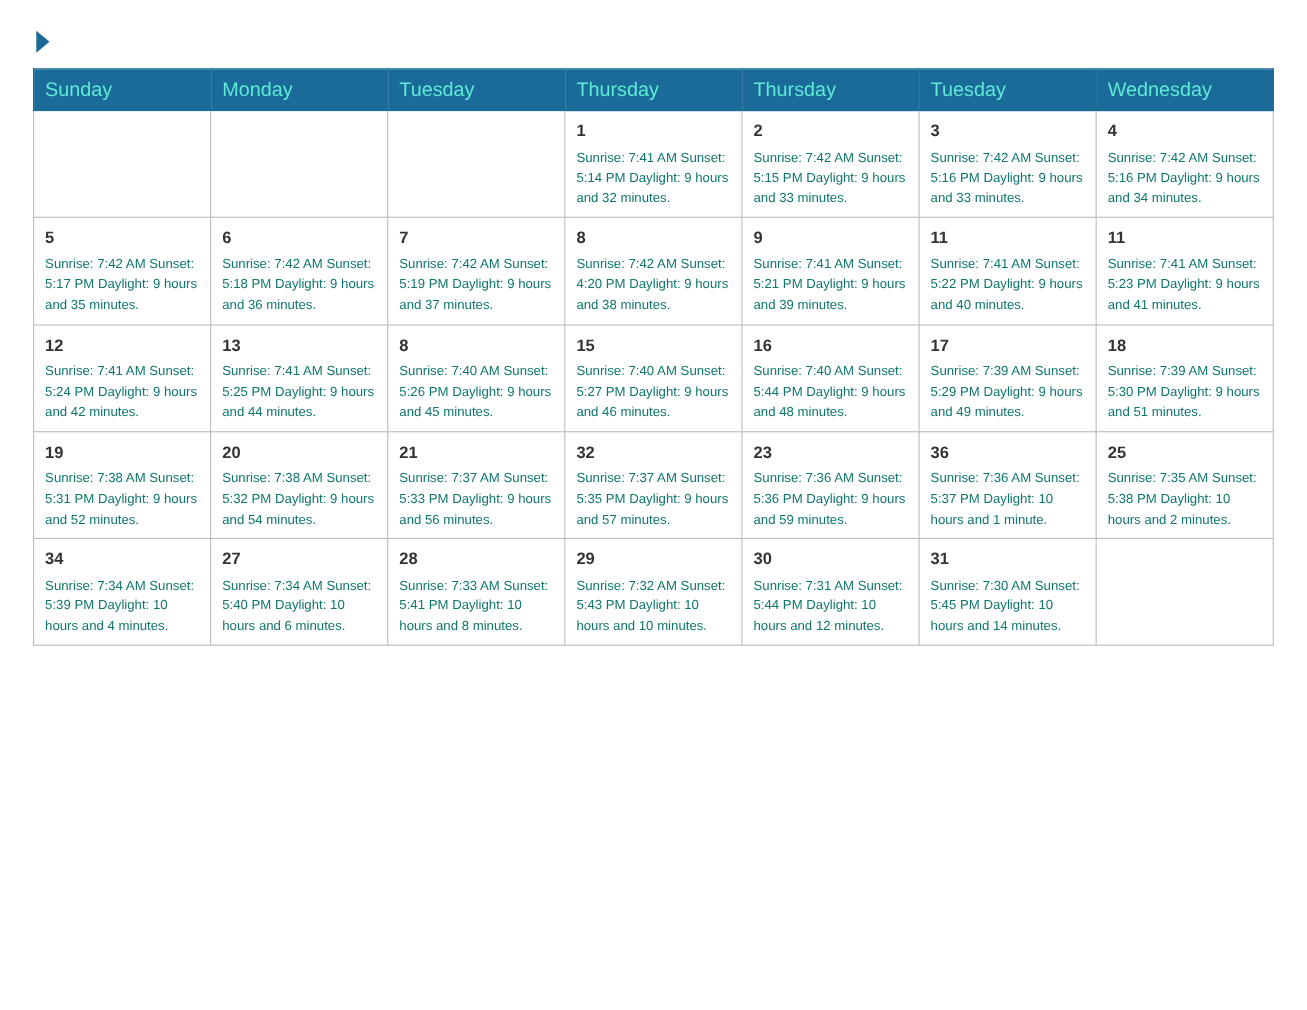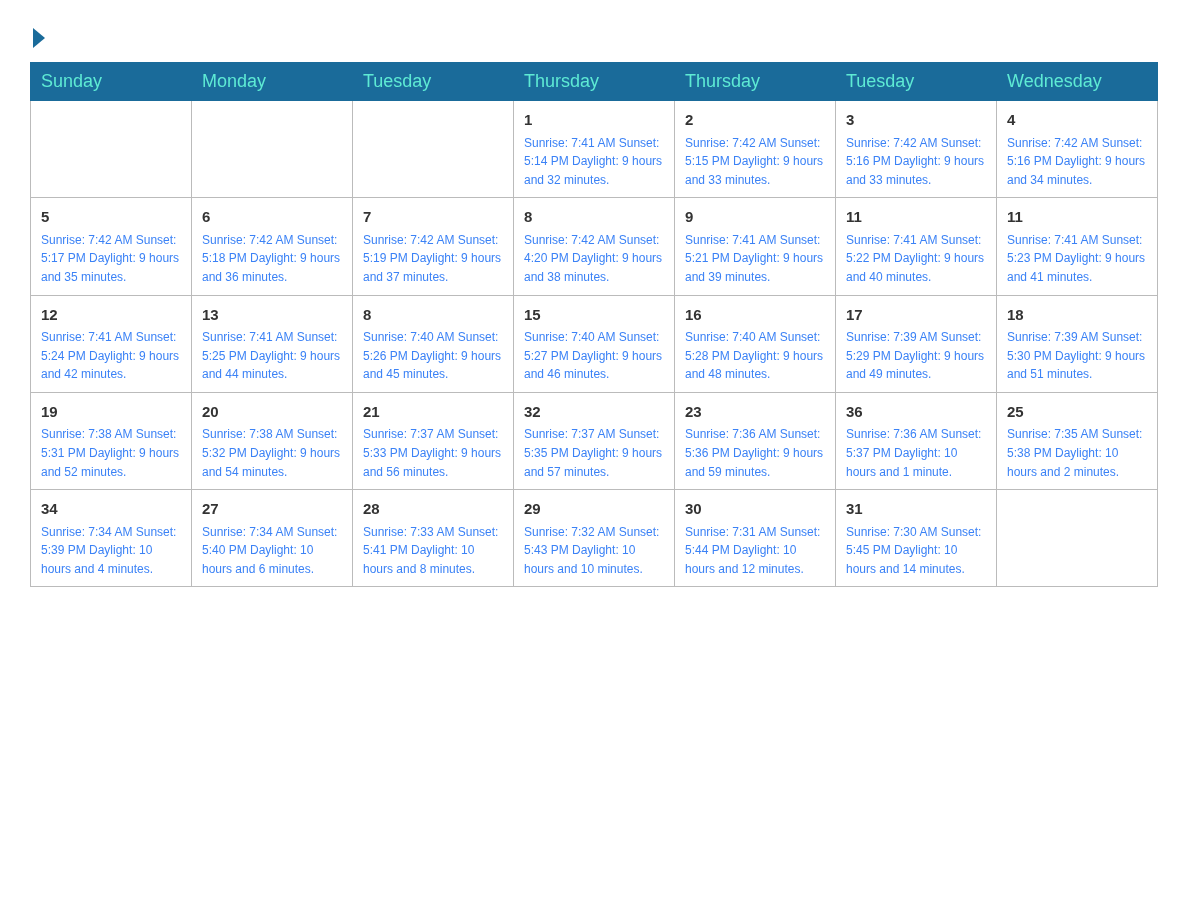--- a/index.html
+++ b/index.html
@@ -89,21 +89,21 @@
     }
     .day-number {
       font-size: 15px;
       font-weight: bold;
       color: #333;
       display: block;
       margin-bottom: 2px;
     }
     .day-info {
       font-size: 12px;
-      color: #3b82f6;
+      color: #0f766e;
       line-height: 1.55;
     }
     .empty-cell {
       background: #fff;
     }
     tr td {
       border-top: 2px solid #1a6b9a;
     }
     tr td:not(:first-child) {
       border-left: 1px solid #bbb;
@@ -248,21 +248,21 @@
         <td>
           <span class="day-number">15</span>
           <div class="day-info">Sunrise: 7:40 AM
 Sunset: 5:27 PM
 Daylight: 9 hours
 and 46 minutes.</div>
         </td>
         <td>
           <span class="day-number">16</span>
           <div class="day-info">Sunrise: 7:40 AM
-Sunset: 5:28 PM
+Sunset: 5:44 PM
 Daylight: 9 hours
 and 48 minutes.</div>
         </td>
         <td>
           <span class="day-number">17</span>
           <div class="day-info">Sunrise: 7:39 AM
 Sunset: 5:29 PM
 Daylight: 9 hours
 and 49 minutes.</div>
         </td>

